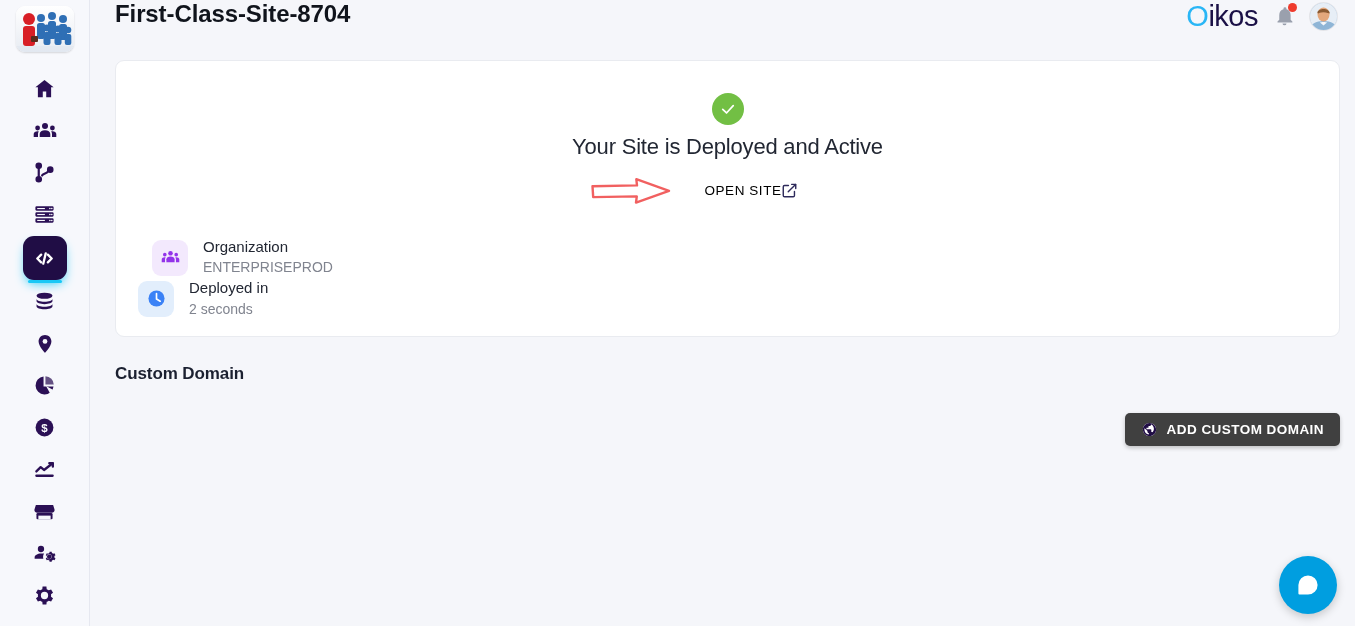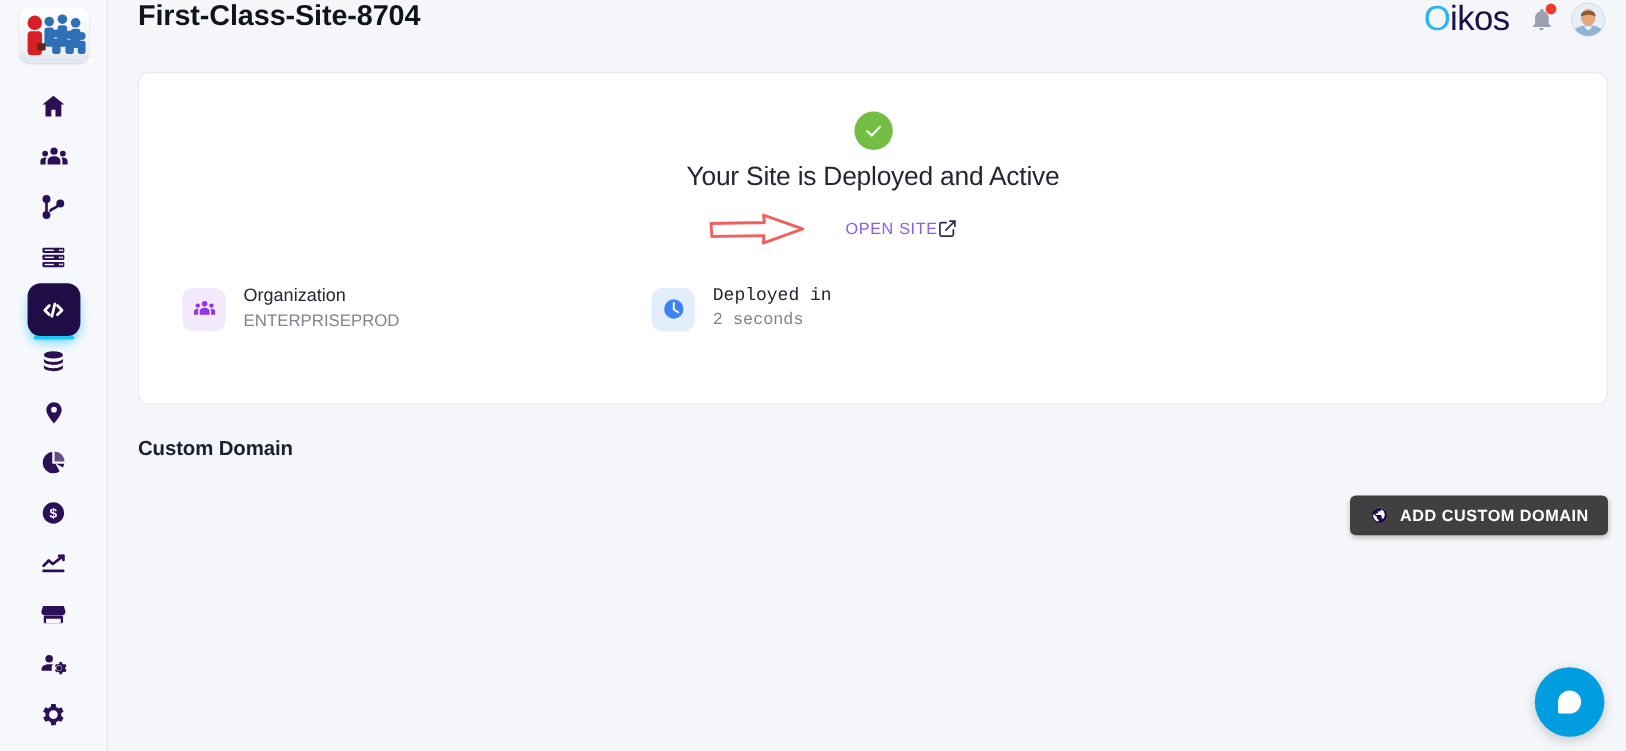--- a/index.html
+++ b/index.html
@@ -102,38 +102,39 @@
     margin-top: 9px; letter-spacing: -0.2px;
   }
   .open-site-row {
     margin-top: 22px;
     display: flex; align-items: center; justify-content: center; gap: 9px;
     position: relative;
   }
   .open-site-link {
     display: flex; align-items: center; gap: 0;
     font-size: 13.5px; letter-spacing: .55px;
-    color: #8b5cf6; font-weight: 500; cursor: pointer;
+    color: #000000; font-weight: 500; cursor: pointer;
     text-transform: uppercase;
     margin-left: 48px;
   }
   .hand-arrow {
     position: absolute;
     left: 0; right: 0; margin: 0 auto;
     transform: translateX(-97px);
     pointer-events: none;
   }
 
   .stats-row {
     position: absolute; left: 0; right: 0; top: 176px;
     display: flex;
+    flex-direction: column;
   }
   .stat { display: flex; align-items: center; gap: 15px; padding-left: 36px; }
   .stat:nth-child(1) { width: 405px; }
-  .stat:nth-child(2) { width: 405px; padding-left: 22px; font-family: Liberation Mono, monospace;}
+  .stat:nth-child(2) { width: 405px; padding-left: 22px;}
   .stat:nth-child(3) { flex: 1; padding-left: 14px;}
   .stat-icon {
     width: 36px; height: 36px; border-radius: 9px;
     display: flex; align-items: center; justify-content: center;
     flex: 0 0 36px;
   }
   .stat-icon.purple { background: #f3e9fd; color: #9333ea; }
   .stat-icon.blue   { background: #e2eefc; color: #3b82f6; }
   .stat-icon.grey   { background: #f2f3f6; color: #4a4a4a; }
   .stat-label { font-size: 15px; color: #222733; line-height: 1.35; }

